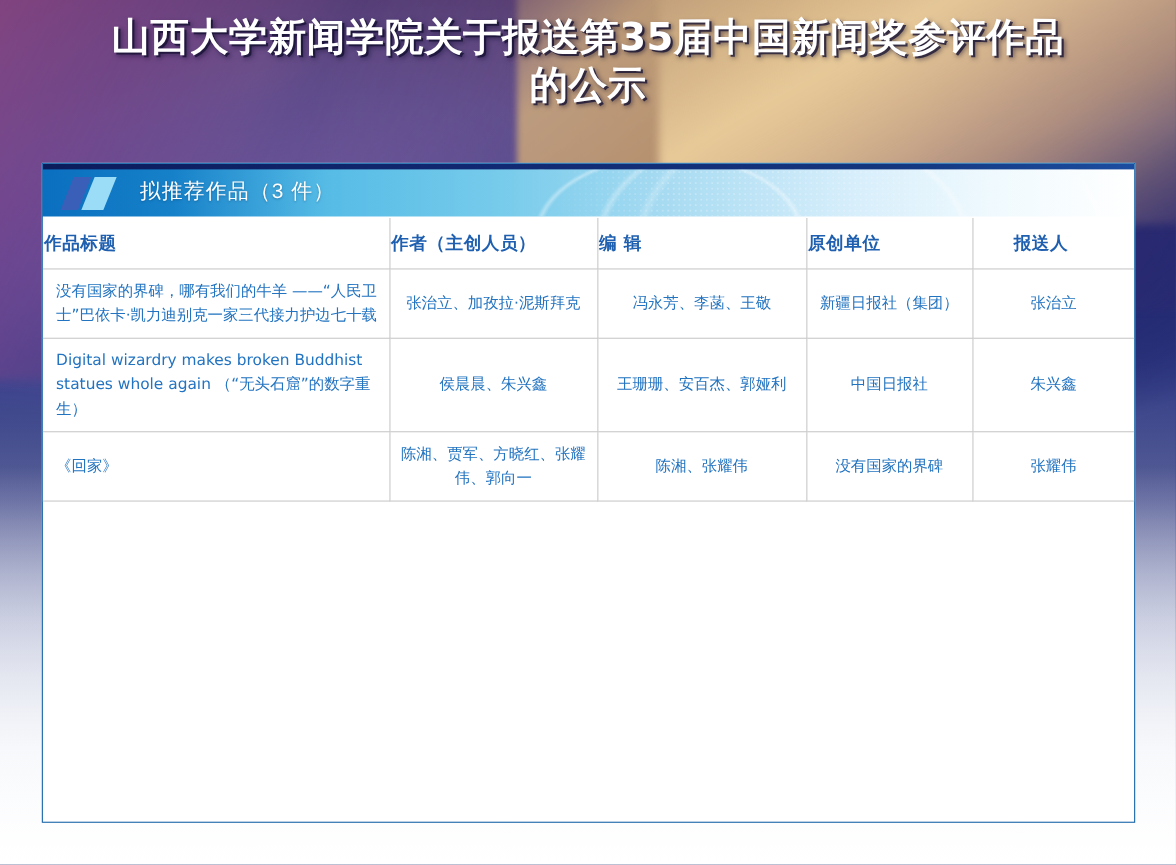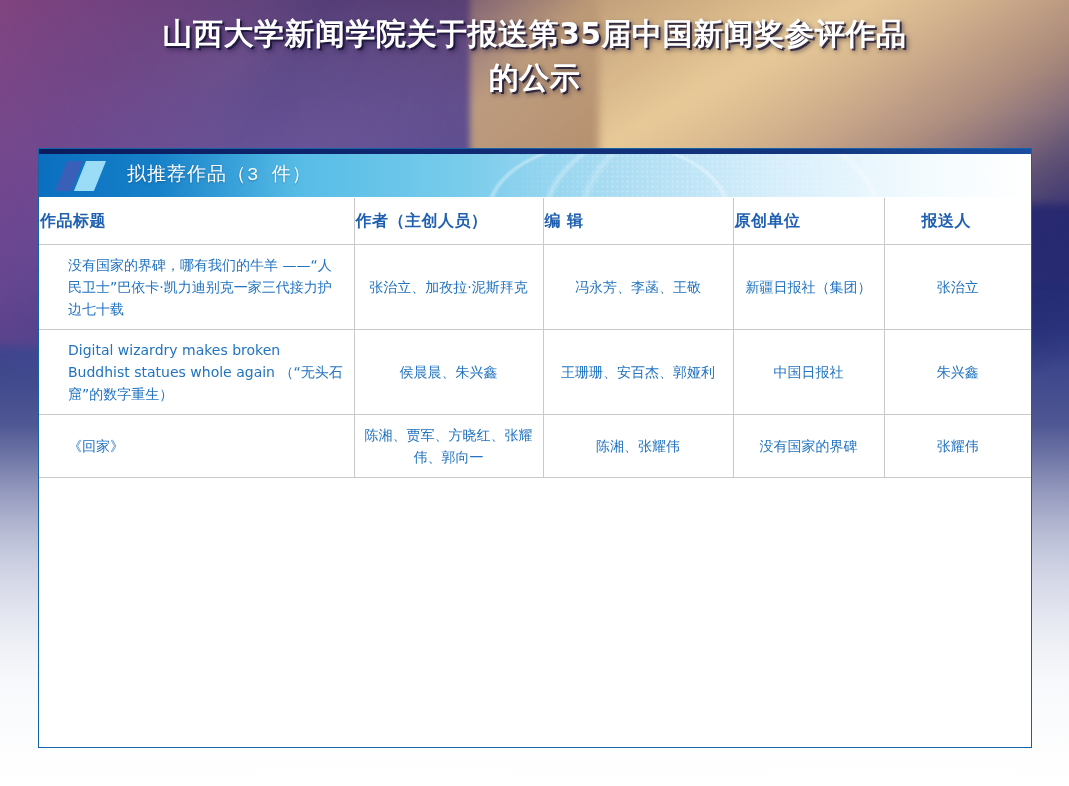--- a/index.html
+++ b/index.html
@@ -120,21 +120,21 @@
     left: 0; right: 0;
     top: 12px;
     text-align: center;
     z-index: 5;
     padding: 0 36px;
     box-sizing: border-box;
   }
   #slide-title .tline {
     font-family: "DejaVu Sans", sans-serif;
     font-weight: 700;
-    font-size: 30px;
+    font-size: 35px;
     line-height: 44px;
     letter-spacing: 0.5px;
     color: #ffffff;
     text-shadow:
       2px 2px 0 rgba(20,16,50,0.75),
       3px 3px 5px rgba(10,8,40,0.55);
     white-space: nowrap;
   }
 
   
@@ -204,21 +204,21 @@
     transform: skewX(-22deg);
   }
   #banner-icon .slab-dark { left: 0px;  background: #3a5fb8; }
   #banner-icon .slab-light{ left: 19px; background: #9bdcf7; width: 20px; }
   #banner-title {
     position: absolute;
     left: 88px;
     top: 0;
     height: 64px;
     line-height: 52px;
-    font-family: Liberation Mono, monospace;
+    font-family: Liberation Sans, sans-serif;
     font-size: 19px;
     color: #ffffff;
     letter-spacing: 1px;
     text-shadow: 0 1px 2px rgba(0,40,80,0.35);
   }
 
   
   #works-table {
     width: 100%;
     border-collapse: collapse;
@@ -251,21 +251,21 @@
     font-size: 14px;
     line-height: 22px;
     padding: 9px 10px;
     vertical-align: middle;
     background: #ffffff;
   }
   #works-table td:last-child { border-right: none; }
   #works-table tbody tr { height: 60px; }
   #works-table td.cell-title {
     text-align: left;
-    padding-left: 29px;
+    padding-left: 12px;
     padding-right: 10px;
   }
   #works-table td.cell-center { text-align: center; }
 </style>
 </head>
 <body>
 
 <div id="bg-root">
   <div class="bg-base"></div>
   <div class="bg-streak s1"></div>

